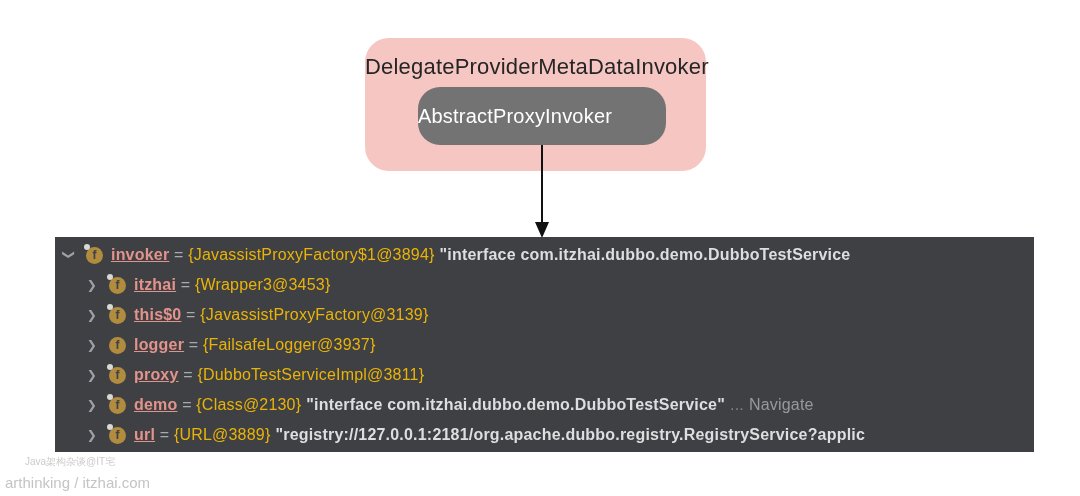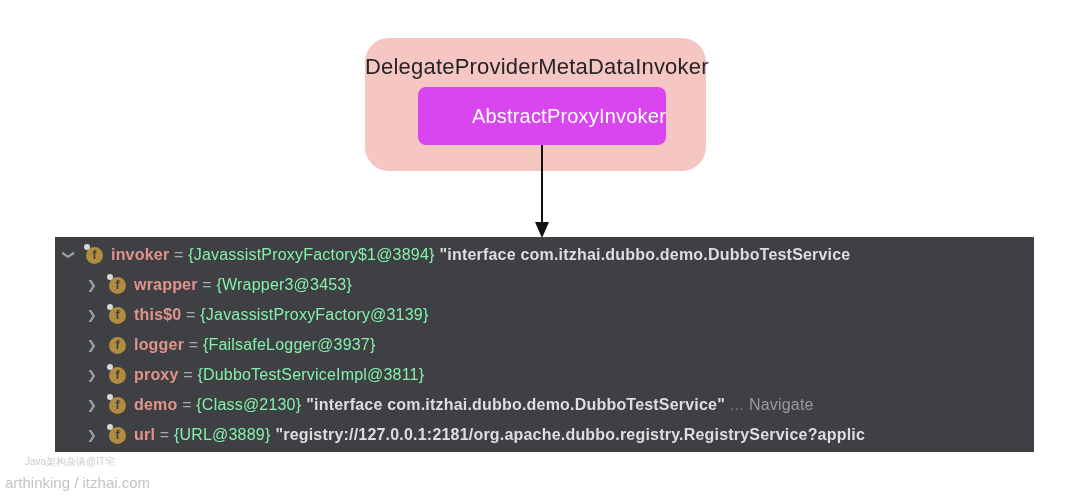--- a/index.html
+++ b/index.html
@@ -6,45 +6,45 @@
   html,body { width:1080px; height:496px; background:#ffffff; overflow:hidden;
               font-family:"Liberation Sans", sans-serif; }
   .stage { position:relative; width:1080px; height:496px; background:#ffffff; }
 
   
   .outer-box { position:absolute; left:365px; top:38px; width:341px; height:133px;
                background:#f5c6c2; border-radius:24px; }
   .outer-label { margin-top:16px; text-align:center; font-size:22px; color:#252525;
                  letter-spacing:0.2px; }
   .inner-box { position:absolute; left:53px; top:49px; width:248px; height:58px;
-               background:#d946ef; border-radius:8px; display:flex;
-               align-items:center; justify-content:flex-end; }
+               background:#737373; border-radius:22px; display:flex;
+               align-items:center; justify-content:flex-start; }
   .inner-label { color:#ffffff; font-size:20px; letter-spacing:0.2px; }
   .arrow-svg { position:absolute; left:534px; top:145px; }
 
   
   .debugger { position:absolute; left:55px; top:237px; width:979px; height:215px;
               background:#3e4043; overflow:hidden; padding-top:3px; }
   .row { display:flex; align-items:center; height:30px; white-space:nowrap;
          font-size:16px; letter-spacing:0.2px; }
   .row.lvl0 { padding-left:7px; }
   .row.lvl1 { padding-left:30px; }
   .chev { width:14px; margin-right:10px; color:#9da2a8; font-size:12px;
           display:inline-flex; justify-content:center; flex:0 0 auto; }
   .chev.down { transform:rotate(90deg); }
   .ficon { position:relative; width:17px; height:17px; margin-right:8px;
            background:#b18c3e; border-radius:50%; flex:0 0 auto;
            display:inline-flex; align-items:center; justify-content:center; }
   .ficon i { font-style:normal; font-weight:bold; font-size:12px; color:#3e4043;
              line-height:1; }
   .ficon .dot { position:absolute; left:-2px; top:-3px; width:6px; height:6px;
                 border-radius:50%; background:#d8d8d4; }
-  .vname { font-weight:bold; color:#e2938c; }
+  .vname { font-weight:bold; color:#e2938c;text-decoration:underline; }
   .veq   { color:#a8abad; }
-  .vval  { color:#86efac; }
+  .vval  { color:#eab308; }
   .vstr  { font-weight:bold; color:#dcdedf; }
   .vdots { color:#808385; }
   .vlink { color:#97999c; }
   .sep   { display:inline-block; width:5px; }
 
   
   .wm1 { position:absolute; left:25px; top:455px; font-size:10px; color:#cbcbcb; }
   .wm2 { position:absolute; left:5px;  top:474px; font-size:15px; color:#c4c4c4; }
 </style>
 </head>
@@ -76,21 +76,21 @@
         <span class="vval">{JavassistProxyFactory$1@3894}</span>
         <span class="sep"></span>
         <span class="vstr">"interface com.itzhai.dubbo.demo.DubboTestService</span>
       </div>
       <div class="row lvl1">
         <span class="chev">❯</span>
         <span class="ficon">
           <i>f</i>
           <em class="dot"></em>
         </span>
-        <span class="vname">wrapper</span>
+        <span class="vname">itzhai</span>
         <span class="veq">&nbsp;=&nbsp;</span>
         <span class="vval">{Wrapper3@3453}</span>
       </div>
       <div class="row lvl1">
         <span class="chev">❯</span>
         <span class="ficon">
           <i>f</i>
           <em class="dot"></em>
         </span>
         <span class="vname">this$0</span>

